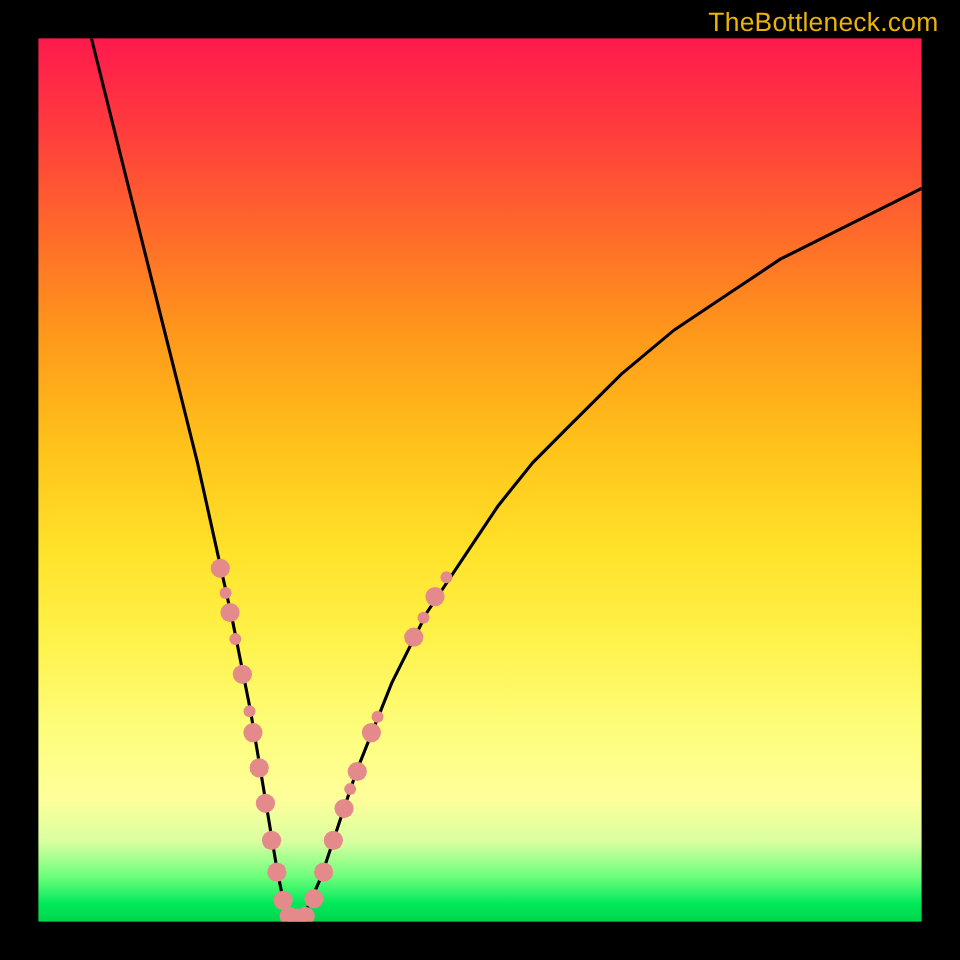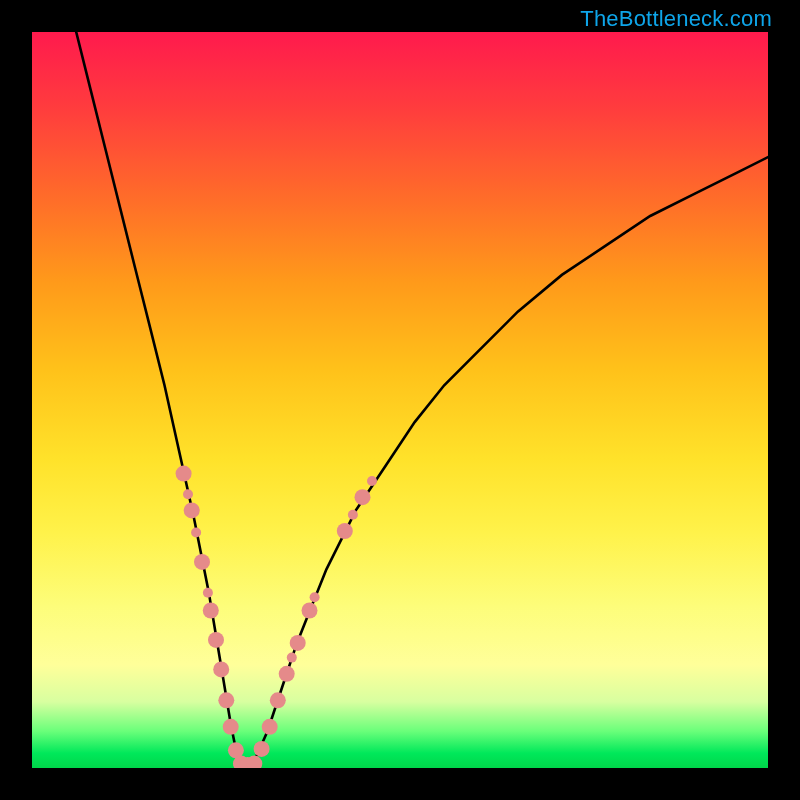--- a/index.html
+++ b/index.html
@@ -38,22 +38,22 @@
       #ffff9a 86%,
       #d8ffa0 91%,
       #6aff7a 95%,
       #00e85a 98%,
       #00d64a 100%
     );
   }
   .watermark {
     position: absolute;
     top: 6px;
-    right: 28px;
-    color: #0ea5e9;
+    right: 18px;
+    color: #eab308;
     font-size: 22px;
     letter-spacing: 0.2px;
     user-select: none;
   }
   svg.overlay {
     position: absolute;
     top: 0;
     left: 0;
     width: 736px;
     height: 736px;

